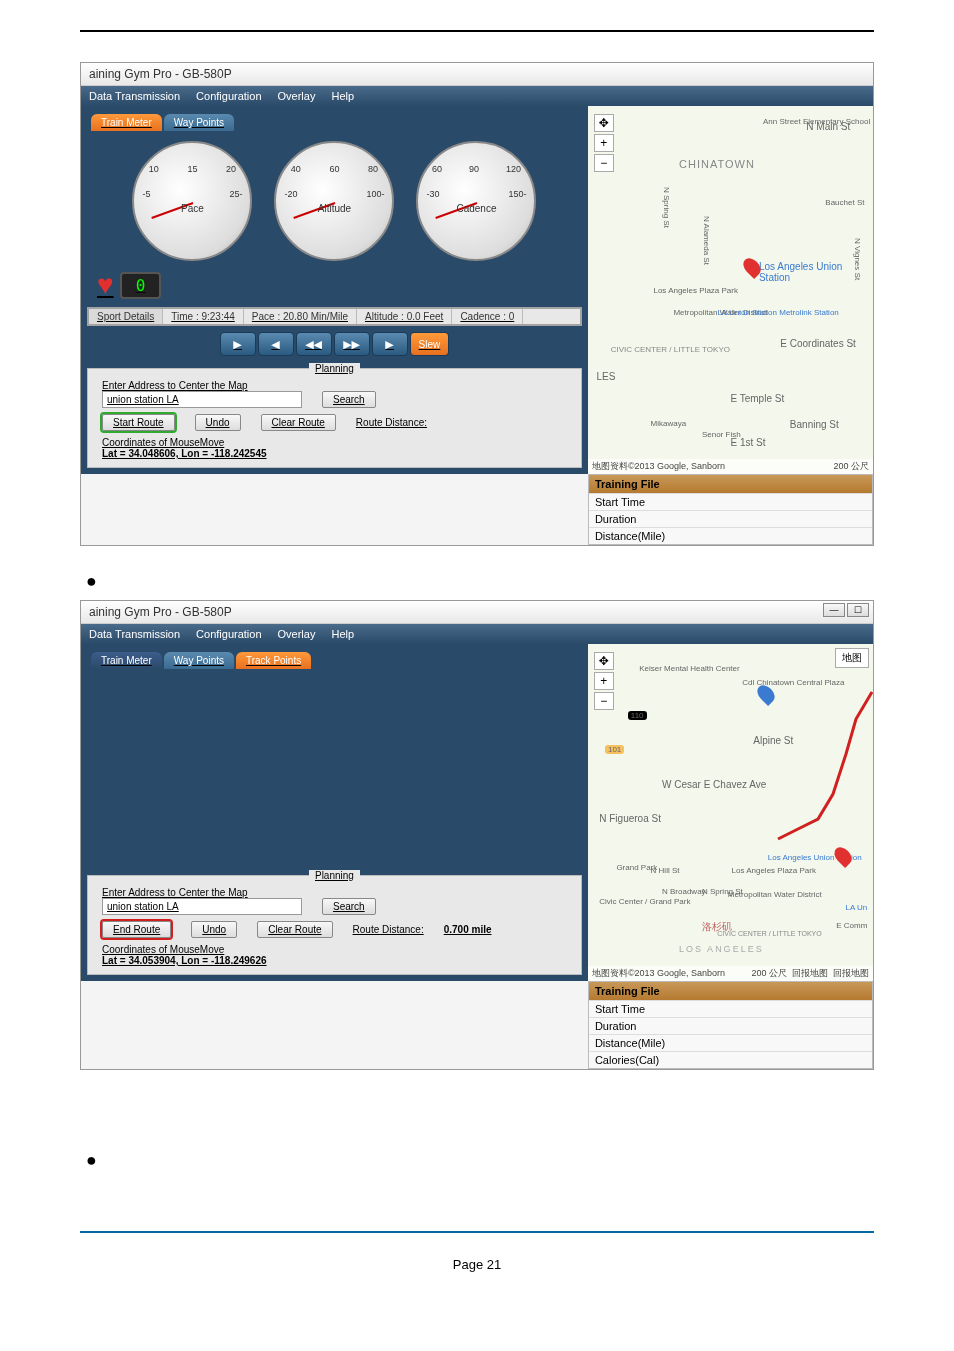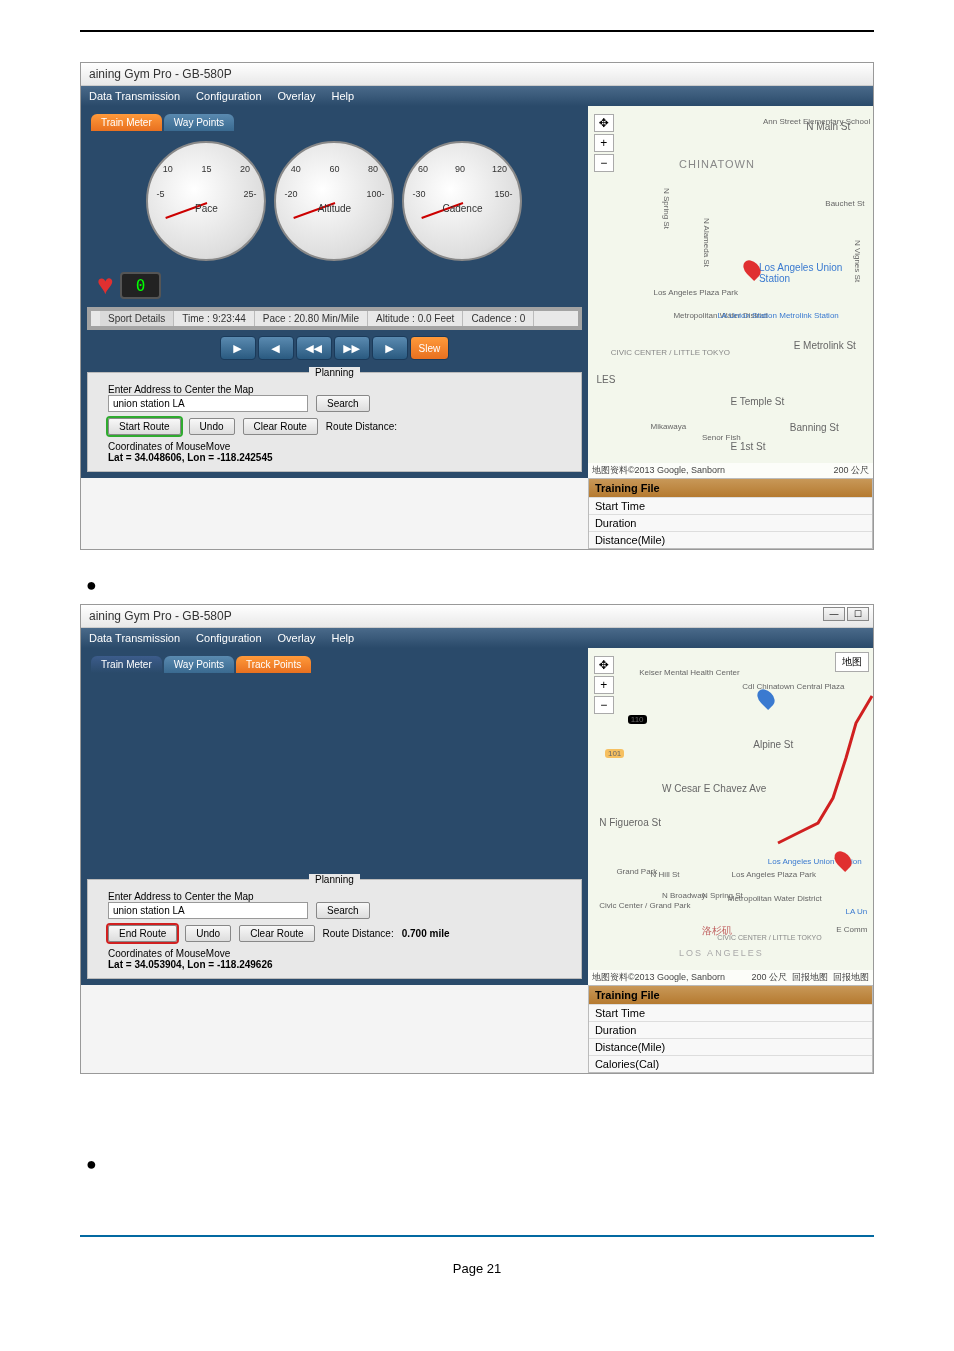--- a/index.html
+++ b/index.html
@@ -13,47 +13,47 @@
   .title-bar { background: linear-gradient(#fff, #e8e8e8); padding: 4px 8px; font-size: 12px; color: #333; border-bottom: 1px solid #ccc; }
   .menu-bar { background: linear-gradient(#4a6a8a, #2a4a6a); color: #fff; padding: 4px 8px; font-size: 11px; display: flex; gap: 16px; }
   .menu-item { cursor: pointer; }
   
   .tab-row { background: #2a4a6a; padding: 2px 4px 0 4px; display: flex; gap: 0; }
   .tab { padding: 3px 10px; font-size: 10px; color: #fff; border-radius: 6px 6px 0 0; margin-right: 2px; }
   .tab.orange { background: linear-gradient(#ff9a3a, #e87020); }
   .tab.blue { background: linear-gradient(#5a8ab0, #3a6a90); }
   .tab.darkblue { background: linear-gradient(#3c5c8b, #2a4a6a); }
   
-  .content-row { display: flex; }
+  .content-row { display: flex; text-decoration: underline; }
   .left-panel { flex: 0 0 64%; background: #2a4a6a; padding: 6px; }
   .right-panel { flex: 1; background: #e8f0e0; position: relative; }
   
-  .gauges-panel { display: flex; gap: 8px; justify-content: center; padding: 10px 10px 6px 10px; }
+  .gauges-panel { display: flex; gap: 22px; justify-content: center; padding: 10px 10px 6px 10px; }
   .gauge { width: 120px; height: 120px; border-radius: 50%; background: radial-gradient(circle at 40% 40%, #fff 0%, #ddd 70%, #aaa 100%); border: 2px solid #888; position: relative; display: flex; align-items: center; justify-content: center; }
   .gauge-label { position: absolute; top: 52%; font-size: 10px; color: #333; }
   .gauge-ticks { position: absolute; top: 18%; font-size: 9px; color: #333; width: 100%; display: flex; justify-content: space-around; }
   .gauge-ticks2 { position: absolute; top: 40%; font-size: 9px; color: #333; width: 100%; display: flex; justify-content: space-between; padding: 0 8px; }
   .gauge-needle { position: absolute; width: 2px; height: 44px; background: #c00; top: 16px; left: 50%; transform-origin: bottom center; transform: rotate(-110deg); }
   
   .heart-speed { display: flex; align-items: center; gap: 6px; padding: 2px 10px; }
   .heart { color: #e03030; font-size: 28px; }
   .speed-box { background: #222; color: #0f0; border: 2px solid #555; font-family: monospace; padding: 2px 14px; font-size: 16px; border-radius: 4px; }
   
-  .details-bar { display: flex; background: #e8e8e8; border: 4px solid #a3a3a3; margin: 4px 0; padding-left: 9px; }
+  .details-bar { display: flex; background: #e8e8e8; border: 2px solid #a3a3a3; margin: 4px 0; }
   .detail-cell { padding: 2px 8px; font-size: 10px; border-right: 1px solid #bbb; color: #333; }
   .detail-cell:first-child { background: #dadada; }
   
   .ctrl-row { display: flex; justify-content: center; gap: 2px; padding: 2px 0 6px 0; }
   .ctrl-btn { width: 36px; height: 24px; background: linear-gradient(#5a8ab0, #2a5a80); border: 1px solid #1a3a5a; border-radius: 4px; display: flex; align-items: center; justify-content: center; color: #fff; font-size: 11px; cursor: pointer; }
   .ctrl-btn.slew { width: auto; padding: 0 8px; background: linear-gradient(#ff9a3a, #e87020); font-size: 10px; }
   
-  .planning-panel { background: #e8e8e8; border: 1px solid #bbb; margin-top: 6px; padding: 8px 20px; font-size: 10px; }
+  .planning-panel { background: #e8e8e8; border: 1px solid #bbb; margin-top: 6px; padding: 8px 14px; font-size: 10px; }
   .planning-title { text-align: center; font-size: 10px; margin-top: -14px; margin-bottom: 6px; }
   .planning-title span { background: #e8e8e8; padding: 0 6px; }
-  .form-row { display: flex; align-items: center; gap: 8px; margin-bottom: 6px; }
+  .form-row { display: flex; align-items: center; gap: 20px; margin-bottom: 6px; }
   .text-input { border: 1px solid #999; padding: 2px 4px; font-size: 10px; background: #fff; }
   .small-btn { border: 1px solid #888; background: linear-gradient(#f8f8f8, #ddd); padding: 2px 10px; font-size: 10px; cursor: pointer; border-radius: 2px; }
   .hl-green { outline: 2px solid #2faa2f; }
   .hl-red { outline: 2px solid #d02020; }
   
   .map-placeholder { position: absolute; inset: 0; background: #f3f7ec; overflow: hidden; }
   .map-label { position: absolute; font-size: 10px; color: #666; }
   .map-pin { position: absolute; width: 14px; height: 20px; background: #e03030; border-radius: 50% 50% 50% 0; transform: rotate(-45deg); }
   .map-blue-pin { background: #3a7ad0; }
   .map-zoom { position: absolute; left: 6px; top: 8px; display: flex; flex-direction: column; gap: 2px; }
@@ -190,21 +190,21 @@
           </div>
           <span class="map-label" style="top:14%; left:32%; font-size:11px; color:#888; letter-spacing:1px">CHINATOWN</span>
           <span class="map-label" style="top:4%; right:8%">N Main St</span>
           <span class="map-label" style="top:3%; right:1%; font-size:8px">Ann Street Elementary School</span>
           <span class="map-label" style="top:42%; left:60%; color:#3a7ad0">Los Angeles Union Station</span>
           <span class="map-label" style="top:49%; left:23%; font-size:8px">Los Angeles Plaza Park</span>
           <span class="map-label" style="top:55%; left:30%; font-size:8px">Metropolitan Water District</span>
           <span class="map-label" style="top:55%; right:12%; color:#3a7ad0; font-size:8px">LA Union Station Metrolink Station</span>
           <span class="map-label" style="top:65%; left:8%; font-size:8px; color:#888">CIVIC CENTER / LITTLE TOKYO</span>
           <span class="map-label" style="top:72%; left:3%">LES</span>
-          <span class="map-label" style="top:63%; right:6%">E Metrolink St</span>
+          <span class="map-label" style="top:63%; right:6%">E Coordinates St</span>
           <span class="map-label" style="top:78%; left:50%">E Temple St</span>
           <span class="map-label" style="top:90%; left:50%">E 1st St</span>
           <span class="map-label" style="top:88%; left:40%; font-size:8px">Senor Fish</span>
           <span class="map-label" style="top:85%; left:22%; font-size:8px">Mikawaya</span>
           <span class="map-label" style="top:85%; right:12%; font-size:10px">Banning St</span>
           <span class="map-label" style="top:36%; right:4%; writing-mode:vertical-rl; font-size:8px">N Vignes St</span>
           <span class="map-label" style="top:25%; right:3%; font-size:8px">Bauchet St</span>
           <span class="map-label" style="top:30%; left:40%; writing-mode:vertical-rl; font-size:8px">N Alameda St</span>
           <span class="map-label" style="top:22%; left:26%; writing-mode:vertical-rl; font-size:8px">N Spring St</span>
           <div class="map-pin" style="top:41%; left:55%"></div>

